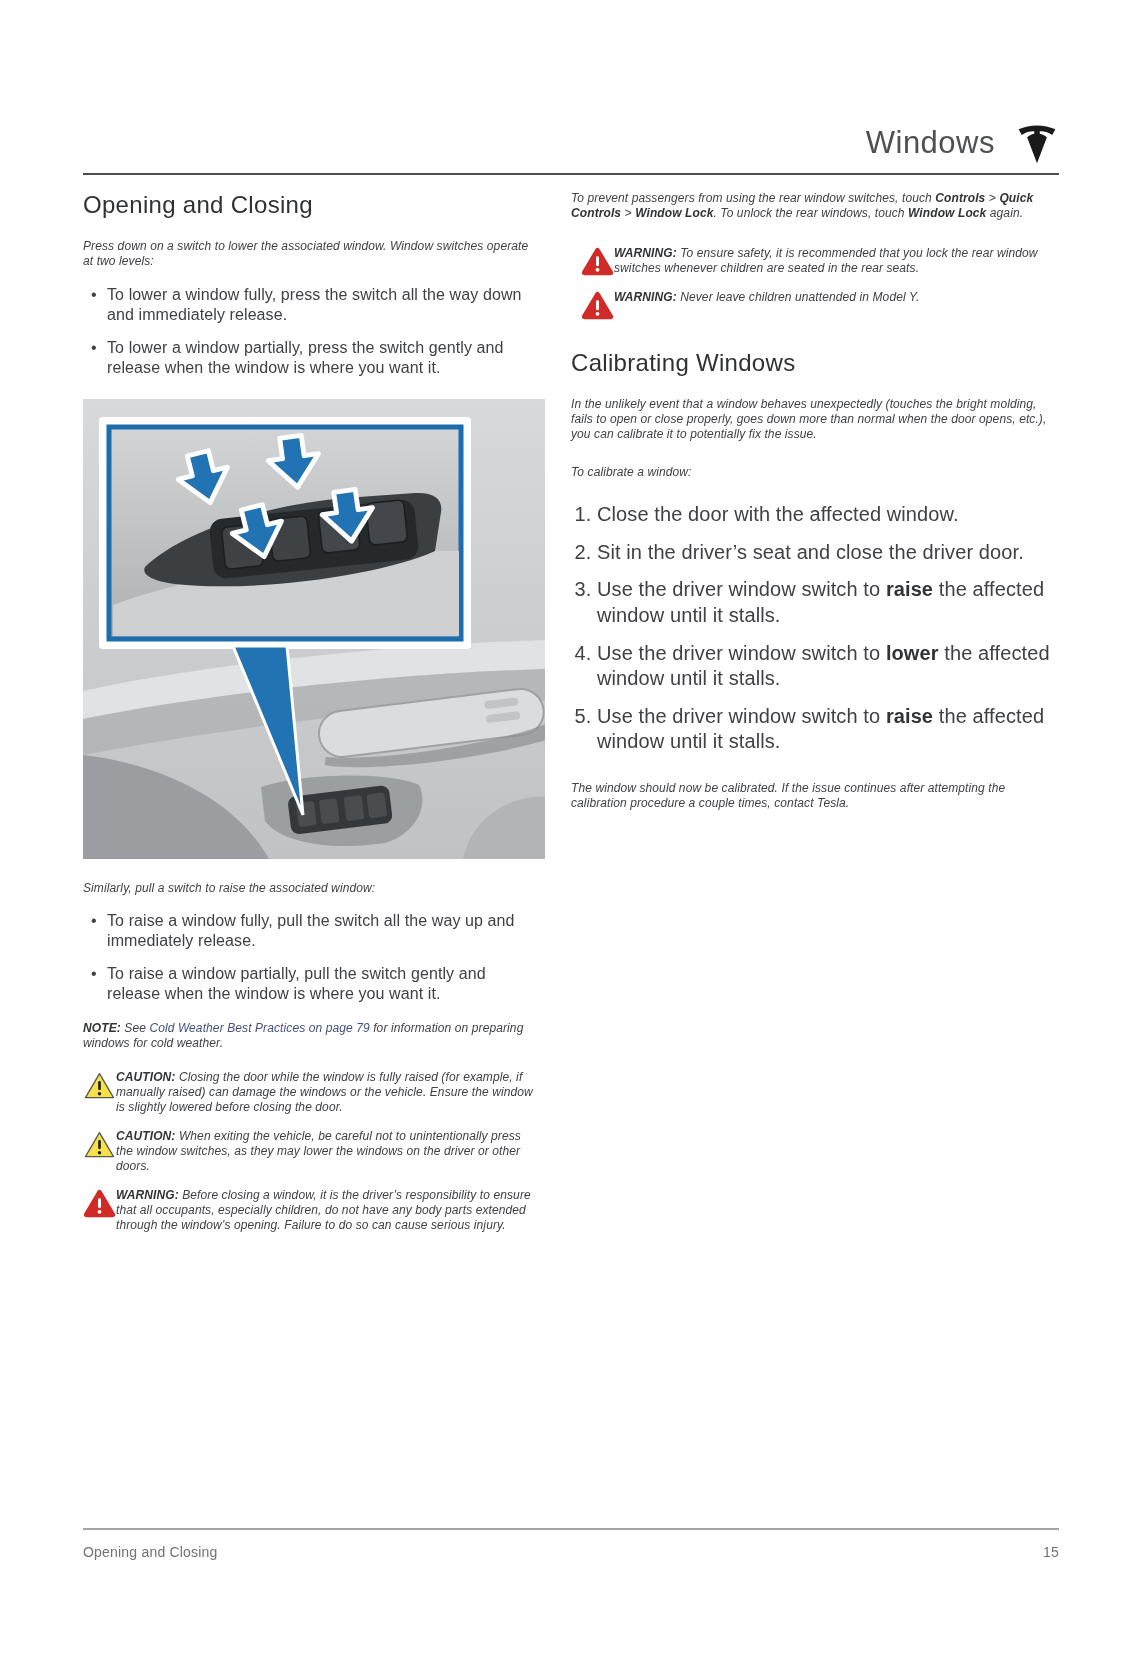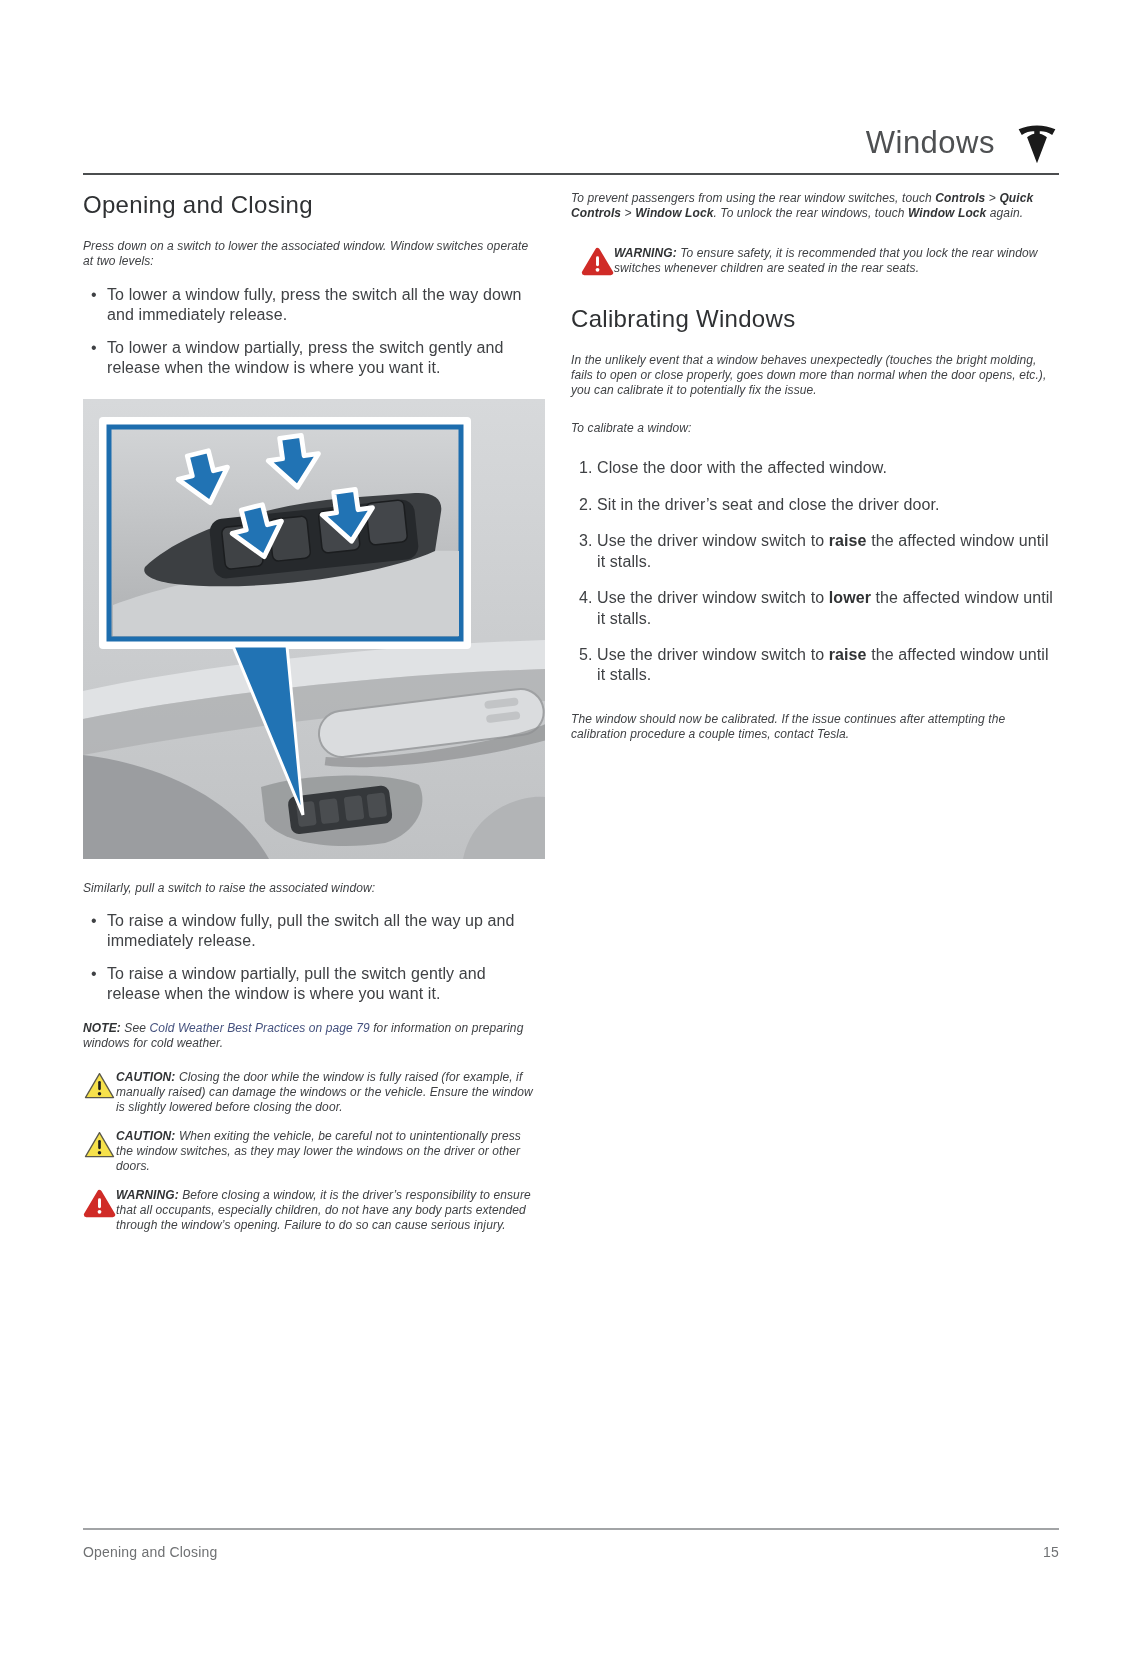--- a/index.html
+++ b/index.html
@@ -31,21 +31,21 @@
   .link { color: #44517e; }
 
   ul.bullets { list-style: none; margin: 6px 0 16px 0; }
   ul.bullets li {
     font-size: 16px; line-height: 1.28; letter-spacing: 0.1px;
     padding-left: 24px; position: relative; margin-bottom: 12px;
   }
   ul.bullets li::before { content: "•"; position: absolute; left: 8px; color: #3f4144; }
 
   ol.steps { margin: 22px 0 18px 2px; padding-left: 24px; }
-  ol.steps li { font-size: 16px; line-height: 1.28; letter-spacing: 0.1px; margin-bottom: 12px; margin-top: 16px; }
+  ol.steps li { font-size: 20px; line-height: 1.28; letter-spacing: 0.1px; margin-bottom: 12px; }
 
   .figure { width: 462px; margin: 20px 0 22px 0; }
   .figure svg { display: block; }
 
   .notice { display: flex; margin-bottom: 13px; align-items: flex-start; }
   .notice .tri { flex: 0 0 33px; width: 33px; height: 30px; margin-top: 1px; }
   .notice p { margin-bottom: 0; }
   .note-p { margin-bottom: 18px; }
   .indent { padding-left: 10px; }
 
@@ -187,20 +187,28 @@
 
       <div class="notice indent" style="margin-top:24px">
         <svg class="tri" viewBox="0 0 40 36">
           <path d="M20,4 L36,31 L4,31 Z" fill="#d02b27" stroke="#d02b27" stroke-width="6" stroke-linejoin="round"></path>
           <rect x="18.2" y="11" width="3.6" height="12" rx="1.8" fill="#ffffff"></rect>
           <circle cx="20" cy="27.5" r="2.3" fill="#ffffff"></circle>
         </svg>
         <p><span class="b">WARNING:</span><span> To ensure safety, it is recommended that you lock the rear window switches whenever children are seated in the rear seats.</span></p>
       </div>
 
+      <div class="notice indent">
+        <svg class="tri" viewBox="0 0 40 36">
+          <path d="M20,4 L36,31 L4,31 Z" fill="#d02b27" stroke="#d02b27" stroke-width="6" stroke-linejoin="round"></path>
+          <rect x="18.2" y="11" width="3.6" height="12" rx="1.8" fill="#ffffff"></rect>
+          <circle cx="20" cy="27.5" r="2.3" fill="#ffffff"></circle>
+        </svg>
+        <p><span class="b">WARNING:</span><span> Never leave children unattended in Model Y.</span></p>
+      </div>
 
       <h2 class="sec-gap">Calibrating Windows</h2>
       <p>In the unlikely event that a window behaves unexpectedly (touches the bright molding, fails to open or close properly, goes down more than normal when the door opens, etc.), you can calibrate it to potentially fix the issue.</p>
       <p style="margin-top:22px">To calibrate a window:</p>
 
       <ol class="steps">
         <li><span>Close the door with the affected window.</span></li>
         <li><span>Sit in the driver’s seat and close the driver door.</span></li>
         <li><span>Use the driver window switch to </span><span class="b">raise</span><span> the affected window until it stalls.</span></li>
         <li><span>Use the driver window switch to </span><span class="b">lower</span><span> the affected window until it stalls.</span></li>

